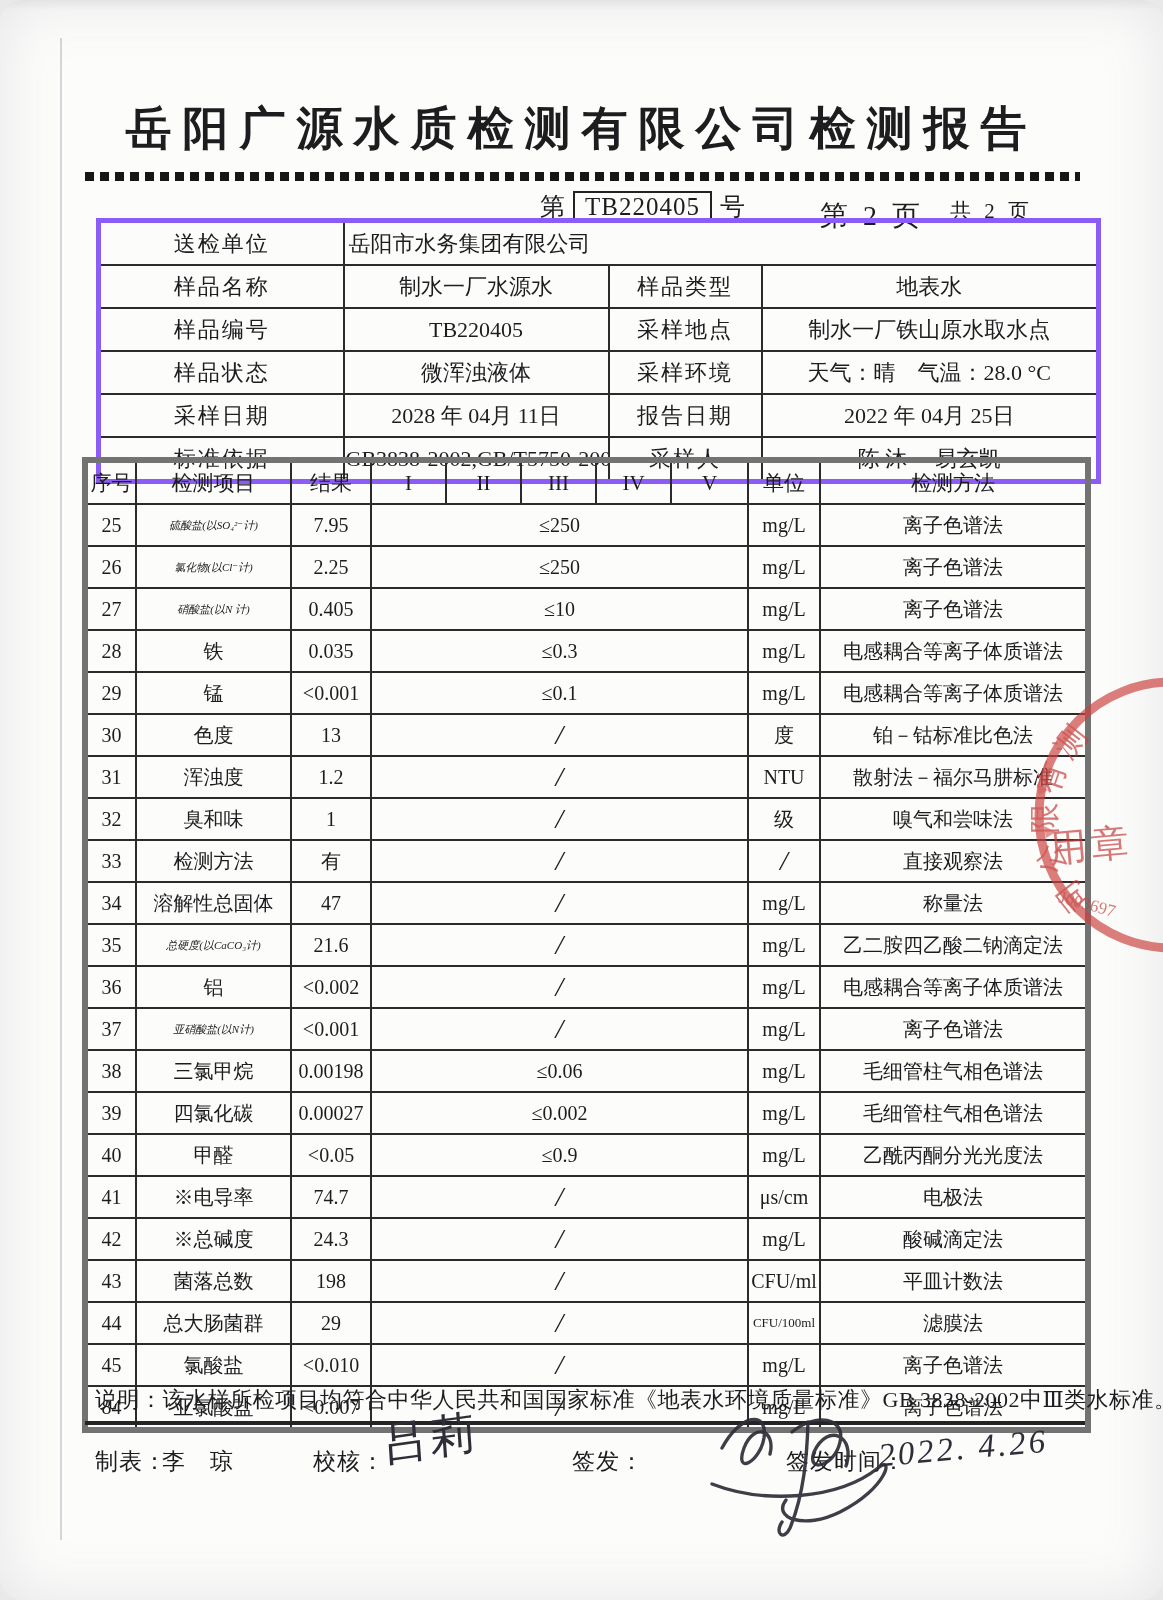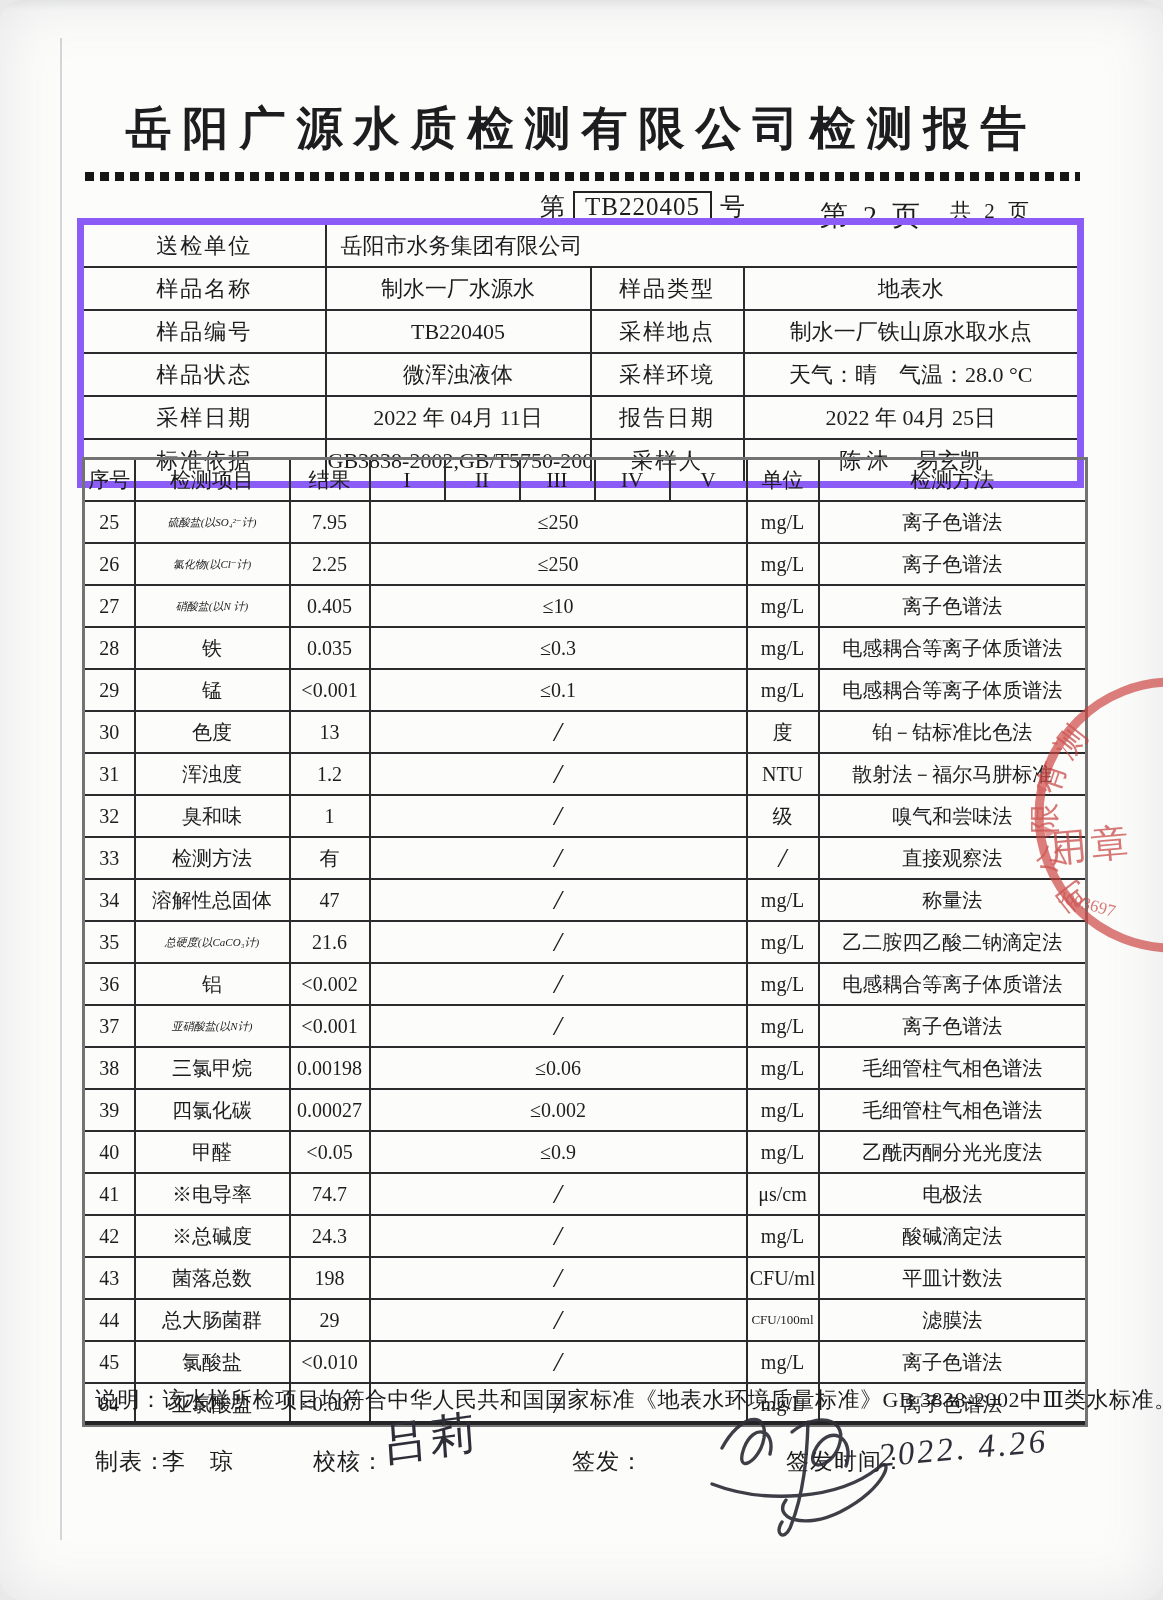--- a/index.html
+++ b/index.html
@@ -24,25 +24,25 @@
   }
   .repno{position:absolute; left:540px; top:190px; font-size:25px; white-space:nowrap;}
   .boxed{display:inline-block; border:2px solid #222; padding:0 10px; margin:0 8px;
     font-size:25px; letter-spacing:1px;}
   .pgcur{position:absolute; left:820px; top:197px; font-size:28px; letter-spacing:4px;}
   .pgtot{position:absolute; left:950px; top:197px; font-size:21px; letter-spacing:4px;}
 
   table{border-collapse:collapse; table-layout:fixed; position:absolute;}
   td,th{border:2px solid #2b2b2d; text-align:center; vertical-align:middle;
     font-weight:normal; overflow:hidden; white-space:nowrap;}
-  .info{left:77px; top:218px; width:1000px; border:7px solid #8b5cf6;}
+  .info{left:96px; top:218px; width:1000px; border:5px solid #8b5cf6;}
   .info td{height:39px; font-size:22px;}
   .info td.lab{letter-spacing:2px;}
-  .info td.left{text-align:left; padding-left:14px;}
-  .main{left:82px; top:457px; width:1003px; border:3px solid #737373;}
+  .info td.left{text-align:left; padding-left:4px;}
+  .main{left:82px; top:457px; width:1003px; border:6px solid #737373;}
   .main th{height:38px; font-size:21px;}
   .main td{height:38px; font-size:20px;}
   .main td.tight{font-size:11px;font-style:italic;}
   .main td.small{font-size:13px;margin-left:48px;}
   .main td.slash{font-size:28px; font-style:italic; font-weight:300;}
   .statement{position:absolute; left:95px; top:1385px; width:980px; font-size:22px;
     letter-spacing:.5px; white-space:nowrap;}
   .rule{position:absolute; left:85px; top:1421px; width:1000px; height:4px; background:#242426;}
 
   .foot{position:absolute; top:1446px; font-size:23px; letter-spacing:1px; white-space:nowrap;}
@@ -95,21 +95,21 @@
           <td class="val">制水一厂铁山原水取水点</td>
         </tr>
         <tr>
           <td class="lab">样品状态</td>
           <td class="val">微浑浊液体</td>
           <td class="lab">采样环境</td>
           <td class="val">天气：晴　气温：28.0 °C</td>
         </tr>
         <tr>
           <td class="lab">采样日期</td>
-          <td class="val">2022 年 04月 11日</td>
+          <td class="val">2028 年 04月 11日</td>
           <td class="lab">报告日期</td>
           <td class="val">2022 年 04月 25日</td>
         </tr>
         <tr>
           <td class="lab">标准依据</td>
           <td class="val">GB3838-2002,GB/T5750-2006</td>
           <td class="lab">采样人</td>
           <td class="val">陈 沐　 易玄凯</td>
         </tr>
       </tbody>

